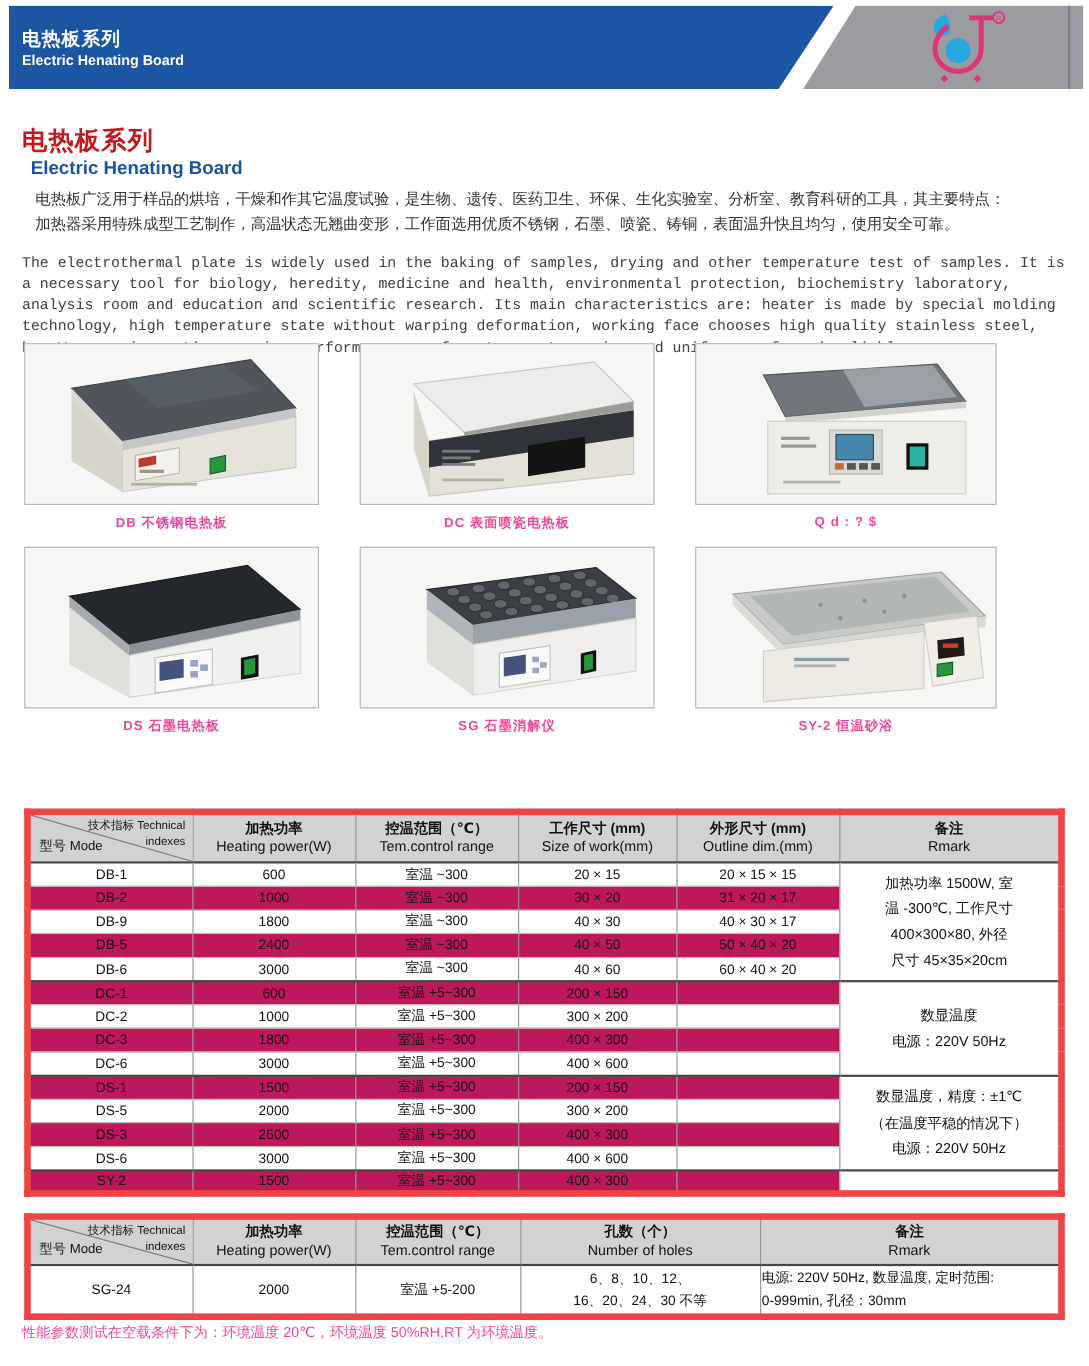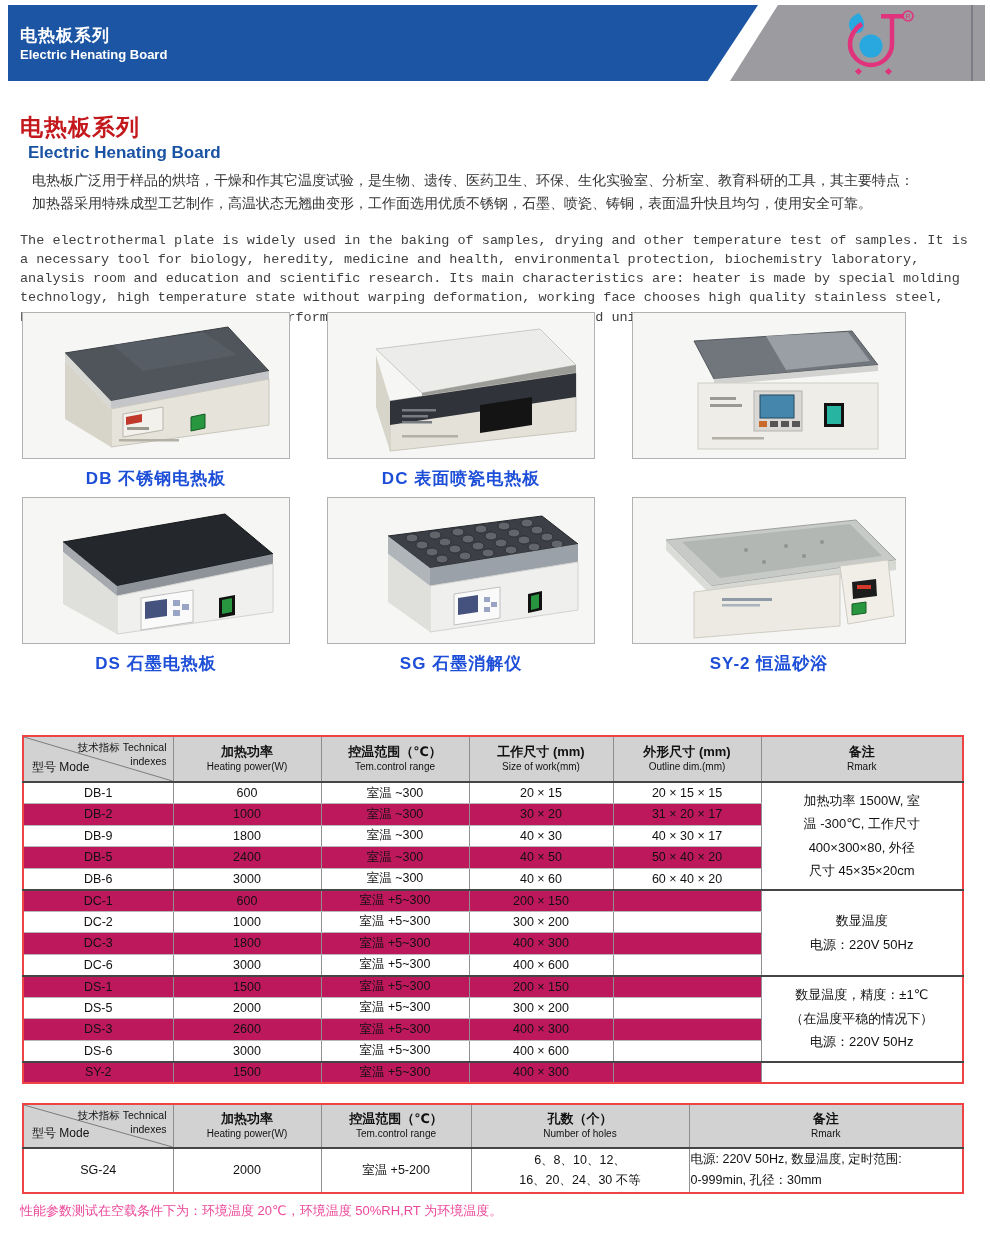--- a/index.html
+++ b/index.html
@@ -21,31 +21,31 @@
   
   .title-zh{position:absolute;left:20px;top:112px;font-size:23px;font-weight:bold;color:#c3181c;letter-spacing:1px;}
   .title-en{position:absolute;left:28px;top:143px;font-size:17px;font-weight:bold;color:#1a53a3;}
   .desc-zh{position:absolute;left:32px;top:169px;width:954px;font-size:14px;line-height:1.62;color:#333;white-space:pre-line;}
   .desc-en{position:absolute;left:20px;top:231px;width:954px;font-size:13.5px;line-height:1.42;color:#404040;font-family:Liberation Mono, monospace;}
   
   .products{position:absolute;left:22px;top:312px;display:grid;grid-template-columns:268px 268px 274px;column-gap:37px;row-gap:8px;}
   .products figure{margin:0;}
   .photo{width:100%;height:147px;border:1px solid #b2b2b2;background:#f6f6f4;box-sizing:border-box;overflow:hidden;}
   .photo svg{display:block;width:100%;height:100%;}
-  figcaption{text-align:center;font-size:17px;font-weight:bold;color:#1d4ed8;padding-top:8px;height:22px;letter-spacing:1px;}
+  figcaption{text-align:center;font-size:12px;font-weight:bold;color:#ec4899;padding-top:8px;height:22px;letter-spacing:1px;}
   
   table{border-collapse:collapse;table-layout:fixed;position:absolute;left:22px;width:940px;
-    font-size:12.5px;color:#111;border:2px solid #ef4444;}
+    font-size:12.5px;color:#111;border:6px solid #ef4444;}
   #spec-table{top:735px;}
   #holes-table{top:1103px;}
   th,td{border:1px solid #8f8f8f;text-align:center;padding:0 4px;box-sizing:border-box;}
   thead th{background:#d2d2d2;height:46px;border-bottom:2px solid #454545;}
   #holes-table thead th{height:44px;}
   .h-zh{font-size:13px;font-weight:bold;line-height:1.3;}
-  .h-en{font-size:10px;font-weight:normal;line-height:1.25;}
+  .h-en{font-size:13px;font-weight:normal;line-height:1.25;}
   tbody td{height:21.5px;border-top-color:#b7b7b7;border-bottom-color:#b7b7b7;}
   #holes-table tbody td{height:44px;}
   tr.stripe td{background:#be185d;}
   tr.gstart td{border-top:2px solid #454545;}
   td.remark{background:#fff !important;white-space:pre-line;line-height:1.8;font-size:13px;}
   td.pre{white-space:pre-line;line-height:1.6;}
   td.remark-left{white-space:pre-line;text-align:left;padding-left:1px;line-height:1.7;background:#fff !important;}
   th.corner{position:relative;padding:0;}
   .corner svg{position:absolute;left:0;top:0;width:100%;height:100%;}
   .c-top{position:absolute;top:4px;right:6px;font-size:10.5px;font-weight:normal;text-align:right;white-space:pre-line;line-height:1.3;}
@@ -137,20 +137,21 @@
         <rect x="134" y="108" width="8" height="6" fill="#555"></rect>
         <rect x="145" y="108" width="8" height="6" fill="#555"></rect>
         <rect x="156" y="108" width="8" height="6" fill="#555"></rect>
         <rect x="188" y="90" width="20" height="24" fill="#111"></rect>
         <rect x="191" y="93" width="14" height="18" fill="#27b5a2"></rect>
         <rect x="74" y="84" width="26" height="3" fill="#9a9a94"></rect>
         <rect x="74" y="91" width="32" height="3" fill="#9a9a94"></rect>
         <rect x="76" y="124" width="52" height="2.5" fill="#b3b0a5"></rect>
       </svg>
     </div>
+    <figcaption>Q d : ? $</figcaption>
   </figure>
 
   <figure>
     <div class="photo">
       <svg viewBox="0 0 266 145">
         <rect width="266" height="145" fill="#f6f6f4"></rect>
         <polygon points="40,44 202,16 250,56 94,88" fill="#24272c" stroke="#15171a"></polygon>
         <polygon points="94,88 250,56 250,66 94,98" fill="#8e939a"></polygon>
         <polygon points="40,44 94,88 94,98 40,54" fill="#a6a9ad"></polygon>
         <polygon points="94,98 250,66 250,114 94,136" fill="#f0f1ef" stroke="#d2d3d0"></polygon>

